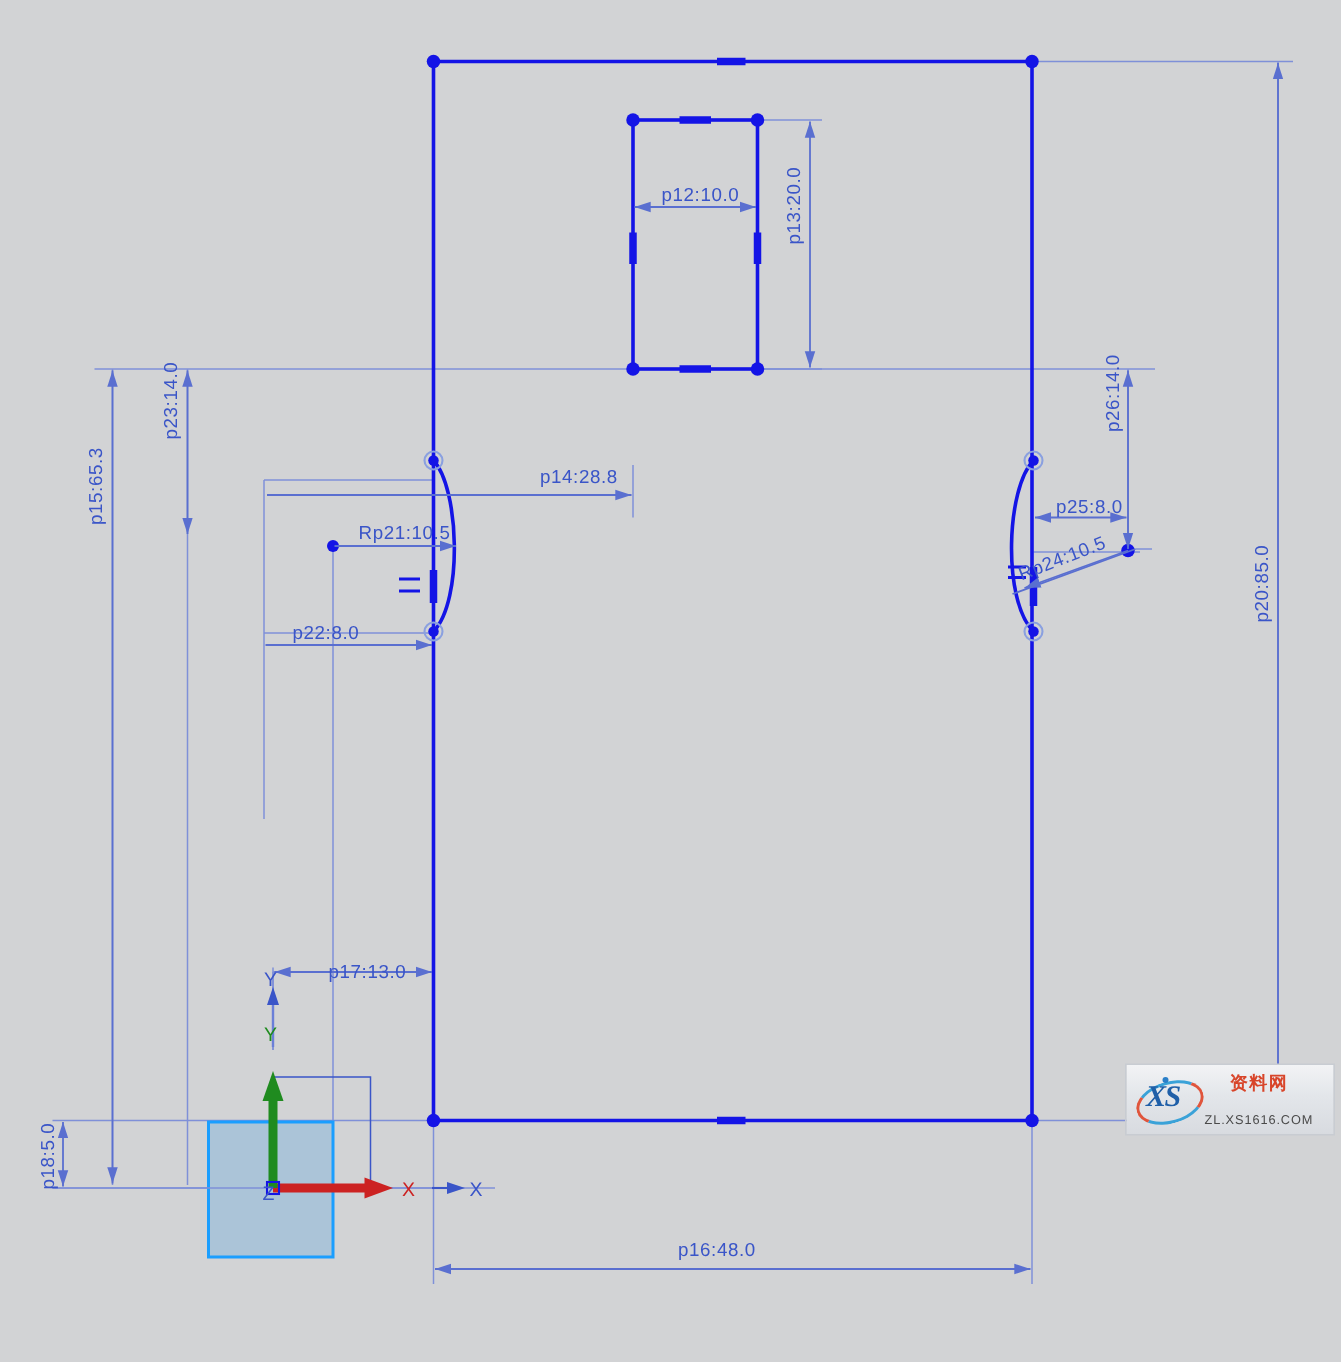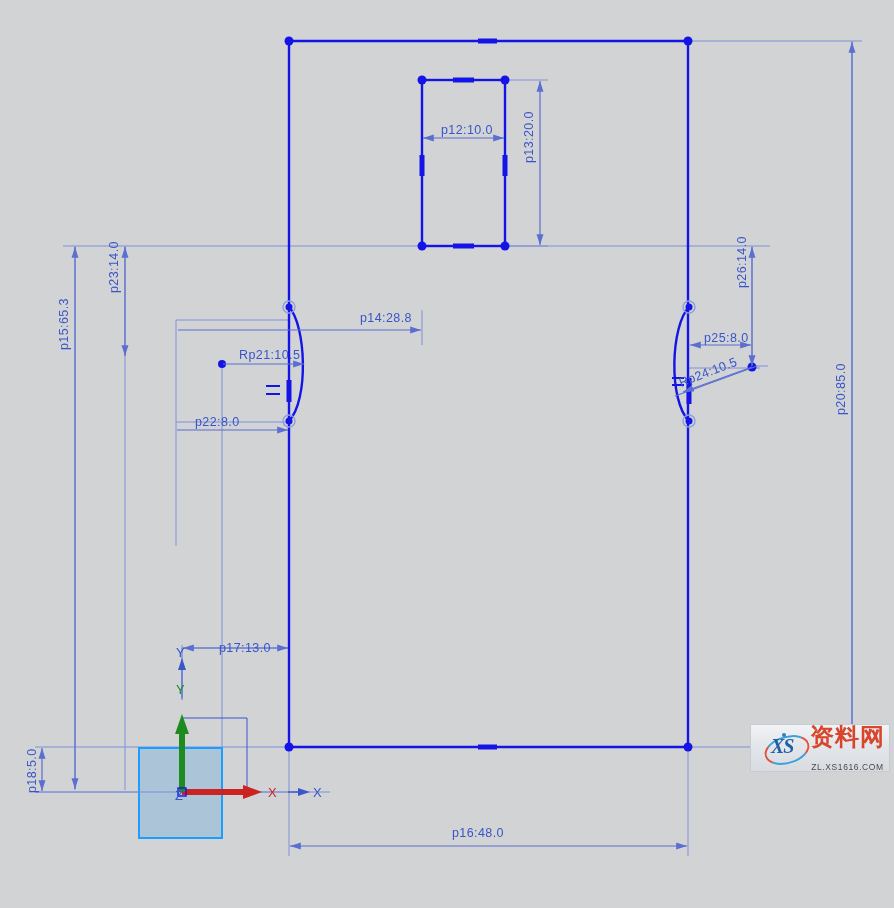--- a/index.html
+++ b/index.html
@@ -32,28 +32,28 @@
     fill: #3a55c8;
     letter-spacing: 0.4px;
   }
   .axis-text {
     font-family: "Liberation Sans", sans-serif;
     font-size: 13px;
   }
   .watermark {
     position: absolute;
     right: 4px;
-    bottom: 4px;
+    bottom: 19px;
     width: 140px;
     height: 48px;
     background: linear-gradient(180deg, #f2f3f5 0%, #e3e6ea 45%, #d8dbe0 100%);
     border: 1px solid #c8ccd2;
     display: flex;
     align-items: center;
-    justify-content: flex-end;
+    justify-content: flex-start;
     box-sizing: border-box;
     padding: 2px 4px;
   }
   .wm-mark {
     width: 46px;
     height: 40px;
     position: relative;
     flex: 0 0 auto;
   }
   .wm-ellipse {
@@ -89,21 +89,21 @@
   }
   .wm-right {
     display: flex;
     flex-direction: column;
     align-items: center;
     justify-content: center;
     margin-left: 2px;
   }
   .wm-cn {
     font-family: "DejaVu Sans", sans-serif;
-    font-size: 24px;
+    font-size: 12px;
     font-weight: bold;
     color: #d8452a;
     letter-spacing: 1px;
     line-height: 1;
   }
   .wm-url {
     font-family: "Liberation Sans", sans-serif;
     font-size: 8.5px;
     color: #4a4a4a;
     letter-spacing: 0.6px;

